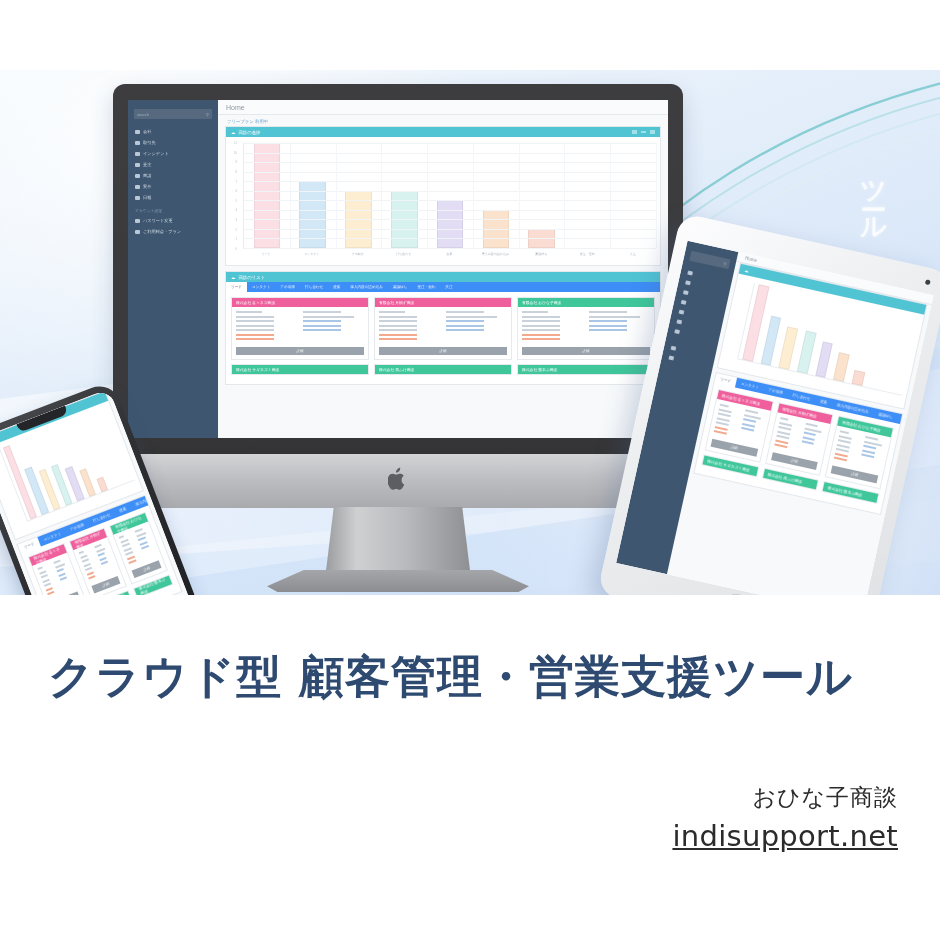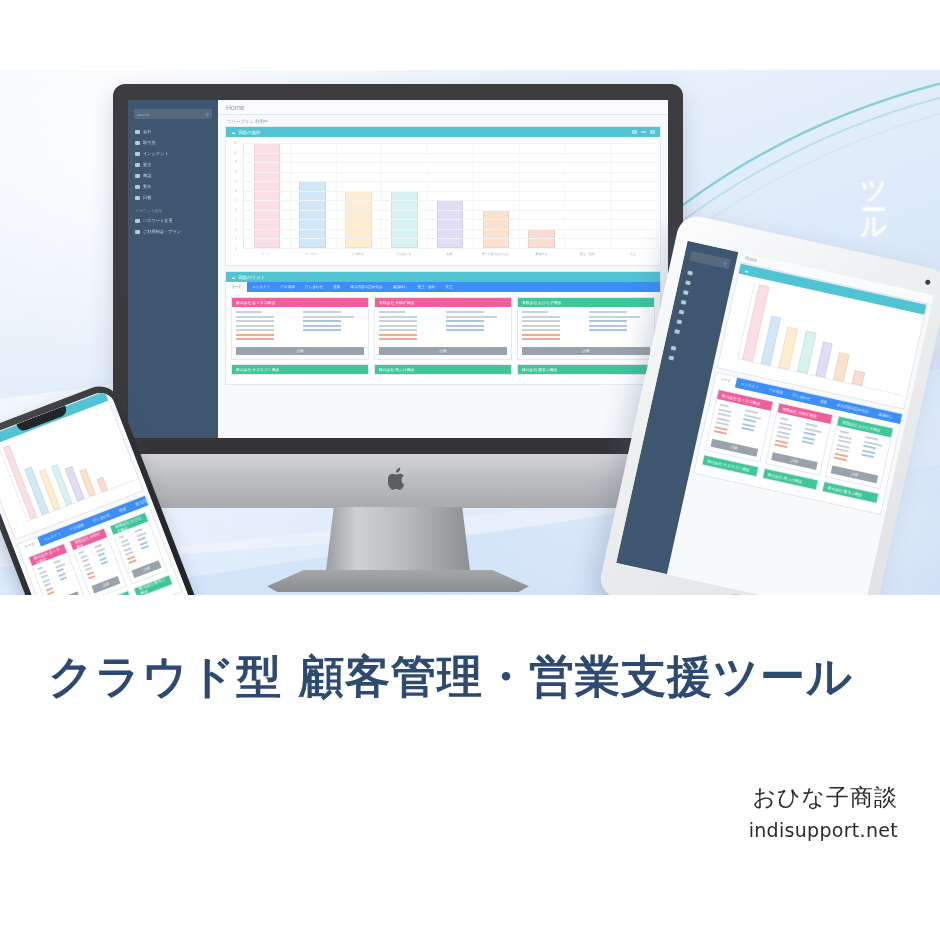--- a/index.html
+++ b/index.html
@@ -202,21 +202,21 @@
     font-family: "DejaVu Serif", "Liberation Serif", serif;
     font-weight:700; font-size:45px; line-height:1.28;
     color:#2e4a70; letter-spacing:2px;
   }
   .headline .l2 { letter-spacing:1px; }
   .subblock {
     position:absolute; right:42px; top:782px; text-align:right;
     font-family: "DejaVu Sans", sans-serif; color:#2b2b2b;
   }
   .sub-free { font-size:23px; letter-spacing:1px; }
-  .sub-url  { font-size:19px; margin-top:6px; letter-spacing:.3px; }
+  .sub-url  { font-size:29px; margin-top:6px; letter-spacing:.3px;text-decoration:underline; }
 </style>
 </head>
 <body>
 
 <div class="page">
 
   <div class="hero">
     <div class="glowTL"></div>
     <div class="glowBR"></div>
 

